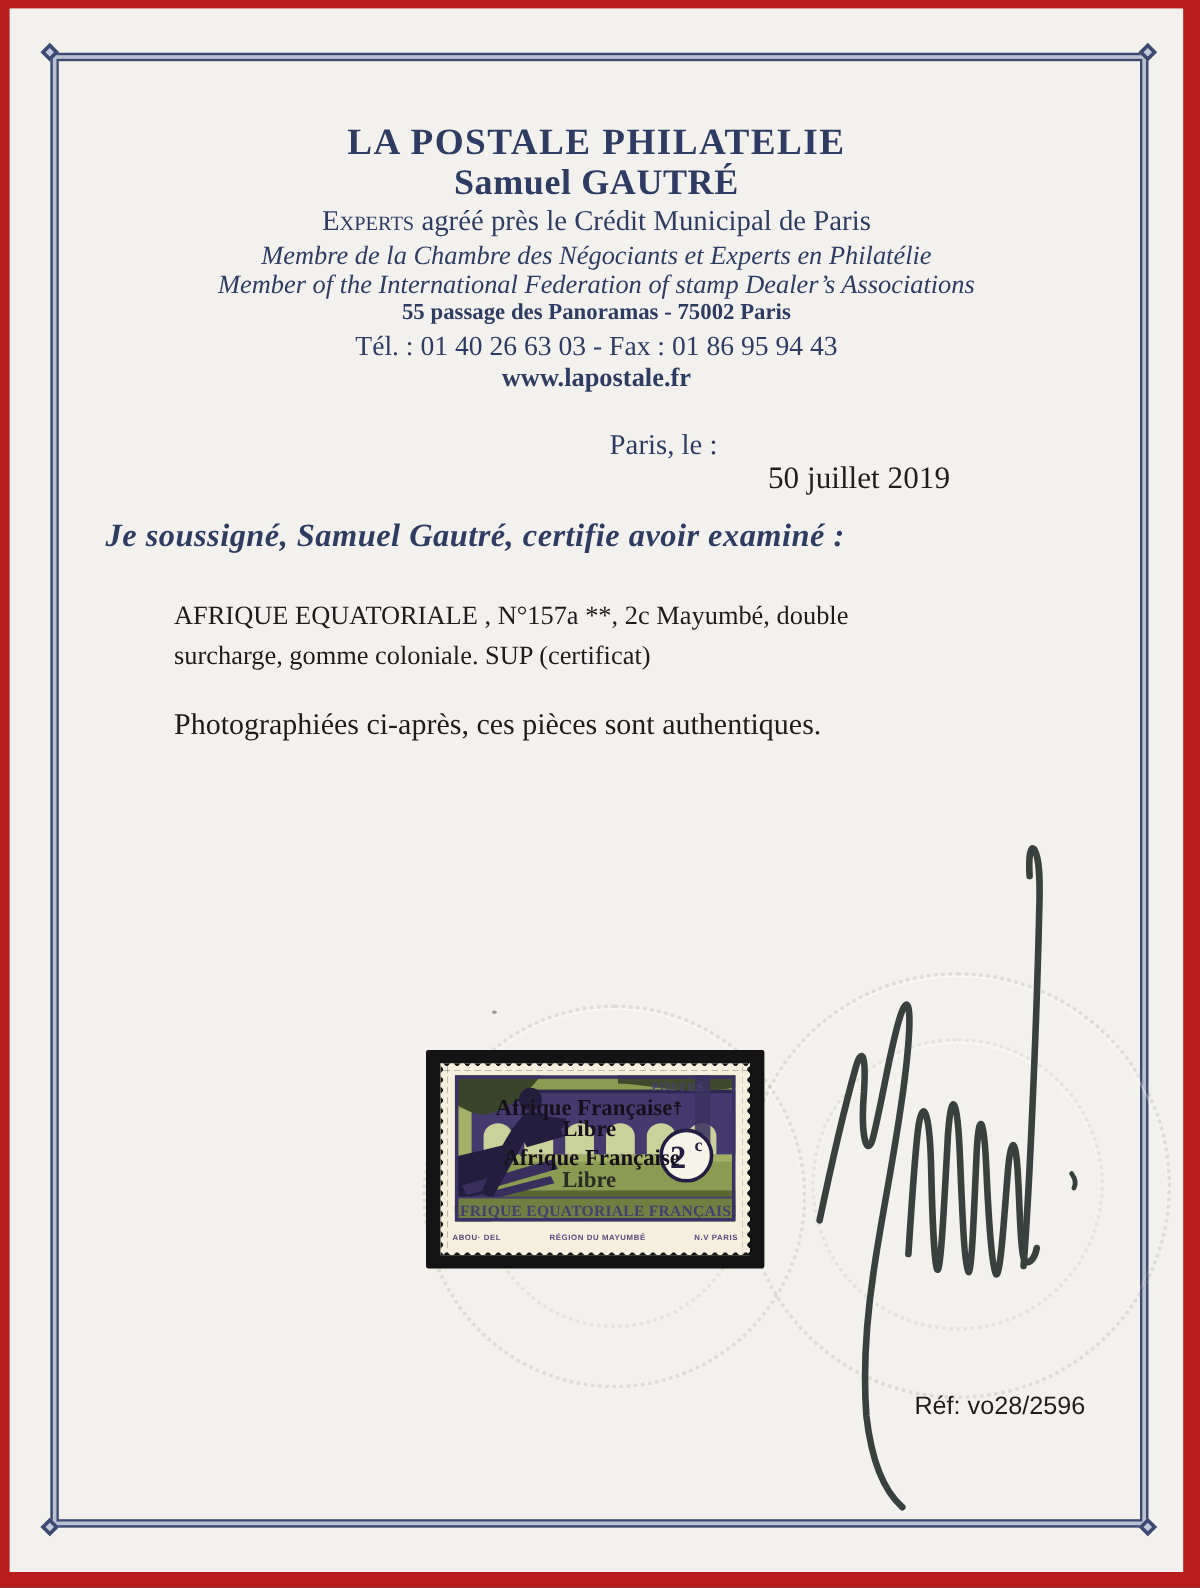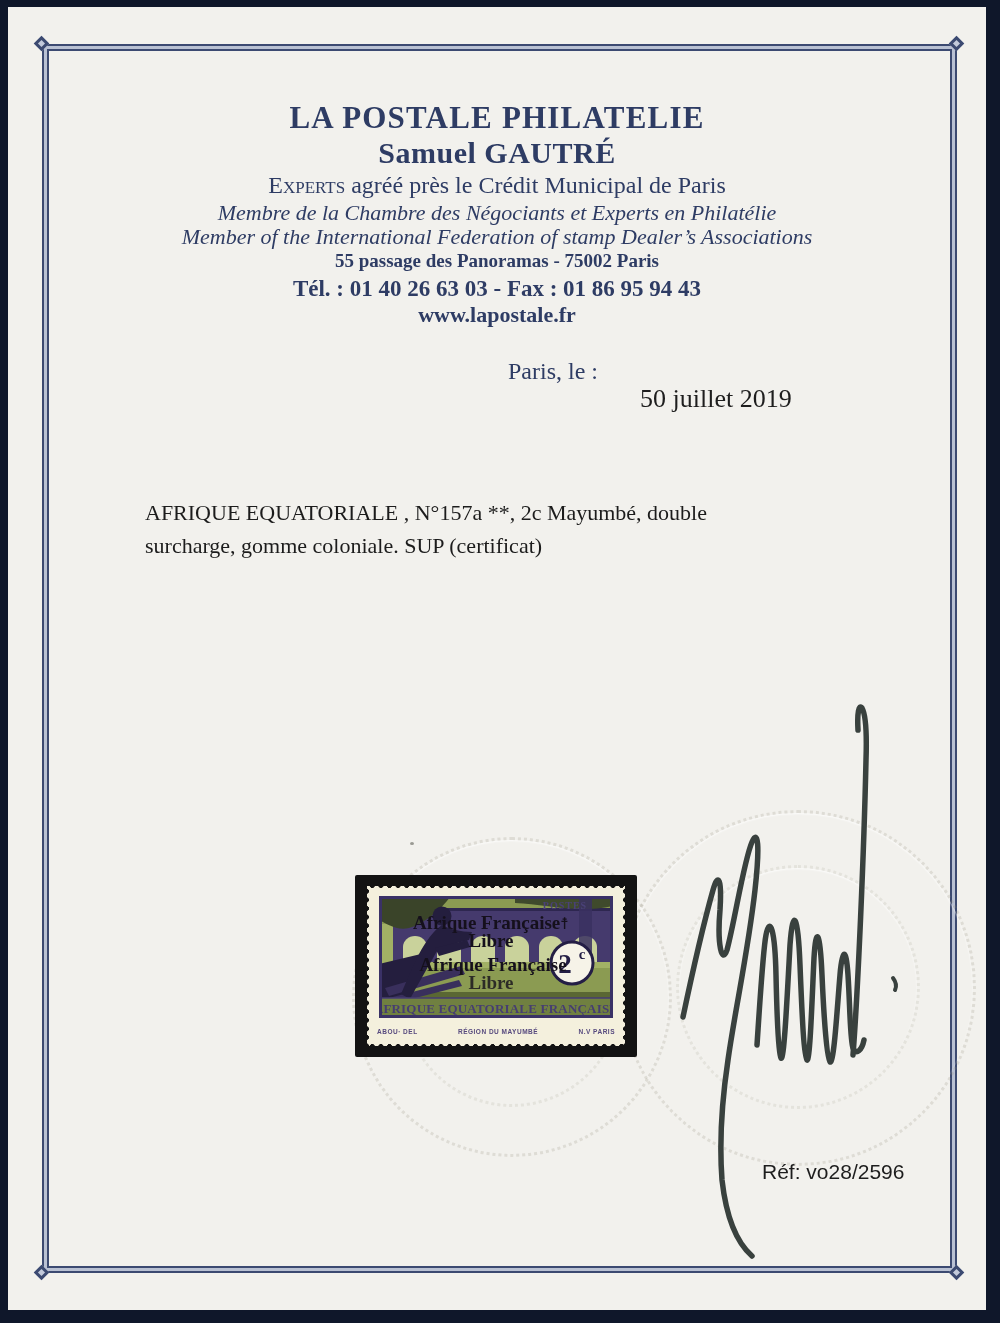--- a/index.html
+++ b/index.html
@@ -1,19 +1,19 @@
 <!DOCTYPE html>
 <html><head>
 <meta charset="utf-8">
 <style>
   * { margin:0; padding:0; box-sizing:border-box; }
   body { background:#000; font-family:"Liberation Serif", serif; }
   .scan {
     position:relative; width:1000px; height:1323px;
-    background:#0f172a; overflow:hidden;
+    background:#b91c1c; overflow:hidden;
   }
   .paper {
     position:absolute; left:8px; top:7px; right:14px; bottom:13px;
     background:#f2f1ed;
   }
   
   .frame {
     position:absolute; left:34px; top:37px; width:915px; height:1229px;
     border:2px solid #3c4a71; background:#b9c1d3; padding:3px;
   }
@@ -32,21 +32,21 @@
   .c-br { left:943px; top:1260px;}
 
   .line { position:absolute; left:0; right:0; text-align:center; color:#2e3c64; white-space:nowrap; }
   .l-company { top:93px;  font-size:31px; font-weight:bold; letter-spacing:1.2px; }
   .l-expert  { top:129px; font-size:30px; font-weight:bold; letter-spacing:.5px; }
   .l-cred    { top:165px; font-size:24px; }
   .sc        { font-variant:small-caps; }
   .l-memfr   { top:193px; font-size:22px; font-style:italic; }
   .l-memen   { top:217px; font-size:22px; font-style:italic; }
   .l-addr    { top:243px; font-size:19px; font-weight:bold; }
-  .l-tel     { top:269px; font-size:23px; font-weight:bold; }
+  .l-tel     { top:269px; font-size:23px; font-weight:normal; }
   .l-web     { top:295px; font-size:22px; font-weight:bold; }
 
   .dateline-label { position:absolute; left:500px; top:351px; font-size:24px; color:#2e3c64; }
   .date-value     { position:absolute; left:632px; top:377px; font-size:26px; color:#1e1e1e; }
 
   .certify {
     position:absolute; left:80px; top:424px;
     font-size:27px; font-weight:bold; font-style:italic; color:#2e3c64;
     letter-spacing:.4px; white-space:nowrap;
   }
@@ -112,24 +112,26 @@
     <div class="line l-cred"><span class="sc">Experts</span><span> agréé près le Crédit Municipal de Paris</span></div>
     <div class="line l-memfr">Membre de la Chambre des Négociants et Experts en Philatélie</div>
     <div class="line l-memen">Member of the International Federation of stamp Dealer’s Associations</div>
     <div class="line l-addr">55 passage des Panoramas - 75002 Paris</div>
     <div class="line l-tel">Tél. : 01 40 26 63 03 - Fax : 01 86 95 94 43</div>
     <div class="line l-web">www.lapostale.fr</div>
 
     <div class="dateline-label">Paris, le :</div>
     <div class="date-value">50 juillet 2019</div>
 
+    <div class="certify">Je soussigné, Samuel Gautré, certifie avoir examiné :</div>
     <div class="item">
       <div>AFRIQUE EQUATORIALE , N°157a **,  2c Mayumbé, double</div>
       <div>surcharge, gomme coloniale. SUP (certificat)</div>
     </div>
+    <div class="auth">Photographiées ci-après, ces pièces sont authentiques.</div>
 
     <div class="seal seal-1a"></div>
     <div class="seal seal-1b"></div>
     <div class="seal seal-2a"></div>
     <div class="seal seal-2b"></div>
     <div class="speck"></div>
 
     <div class="card">
       <div class="stamp">
         <svg class="vignette" viewBox="0 0 234 122" xmlns="http://www.w3.org/2000/svg">

